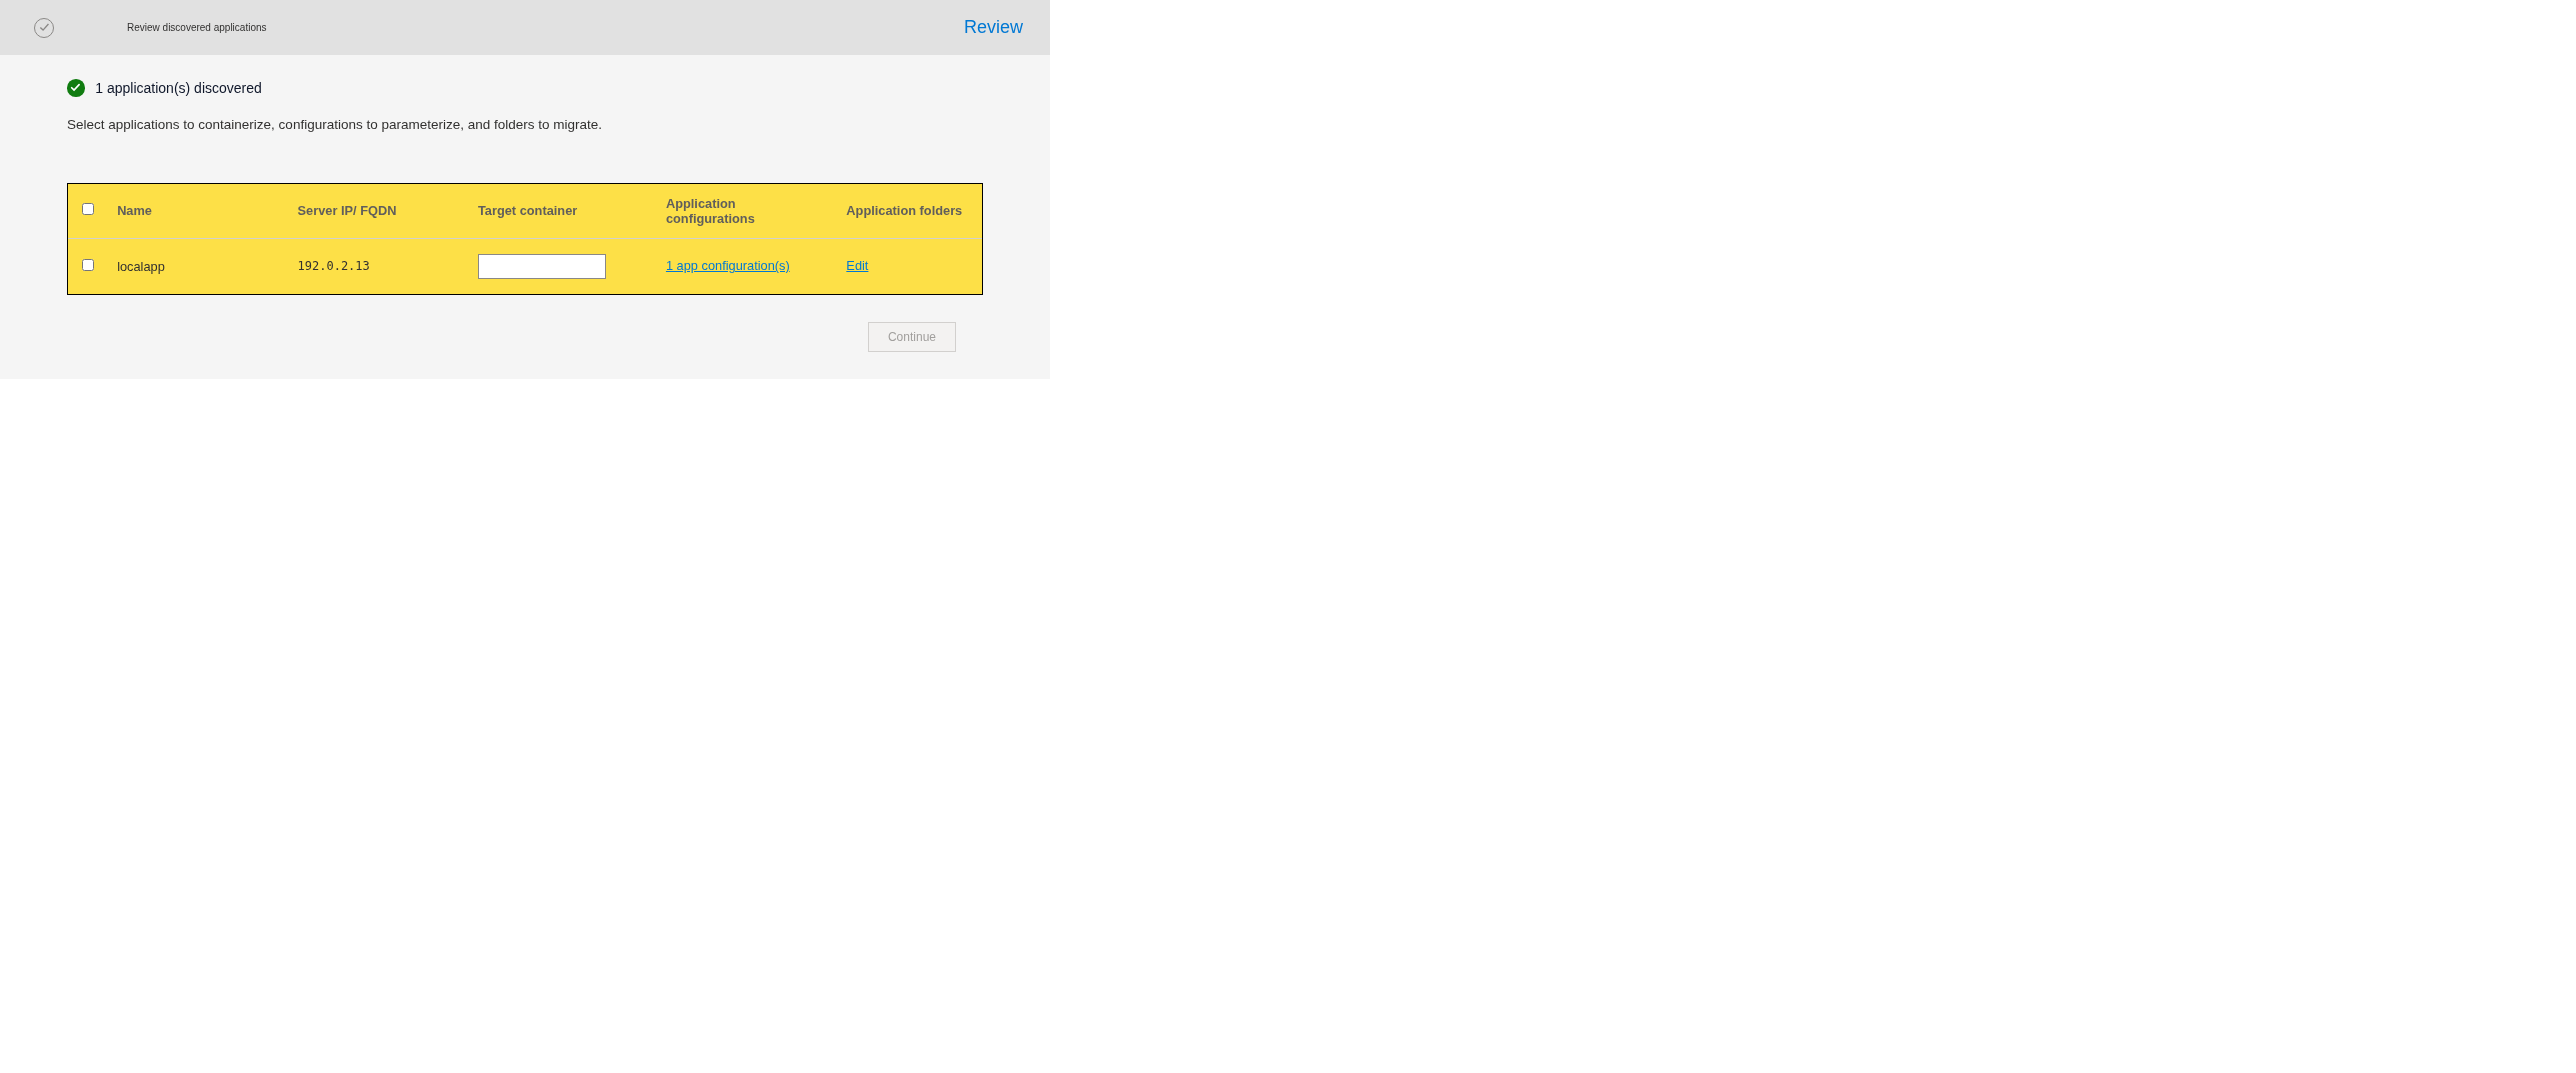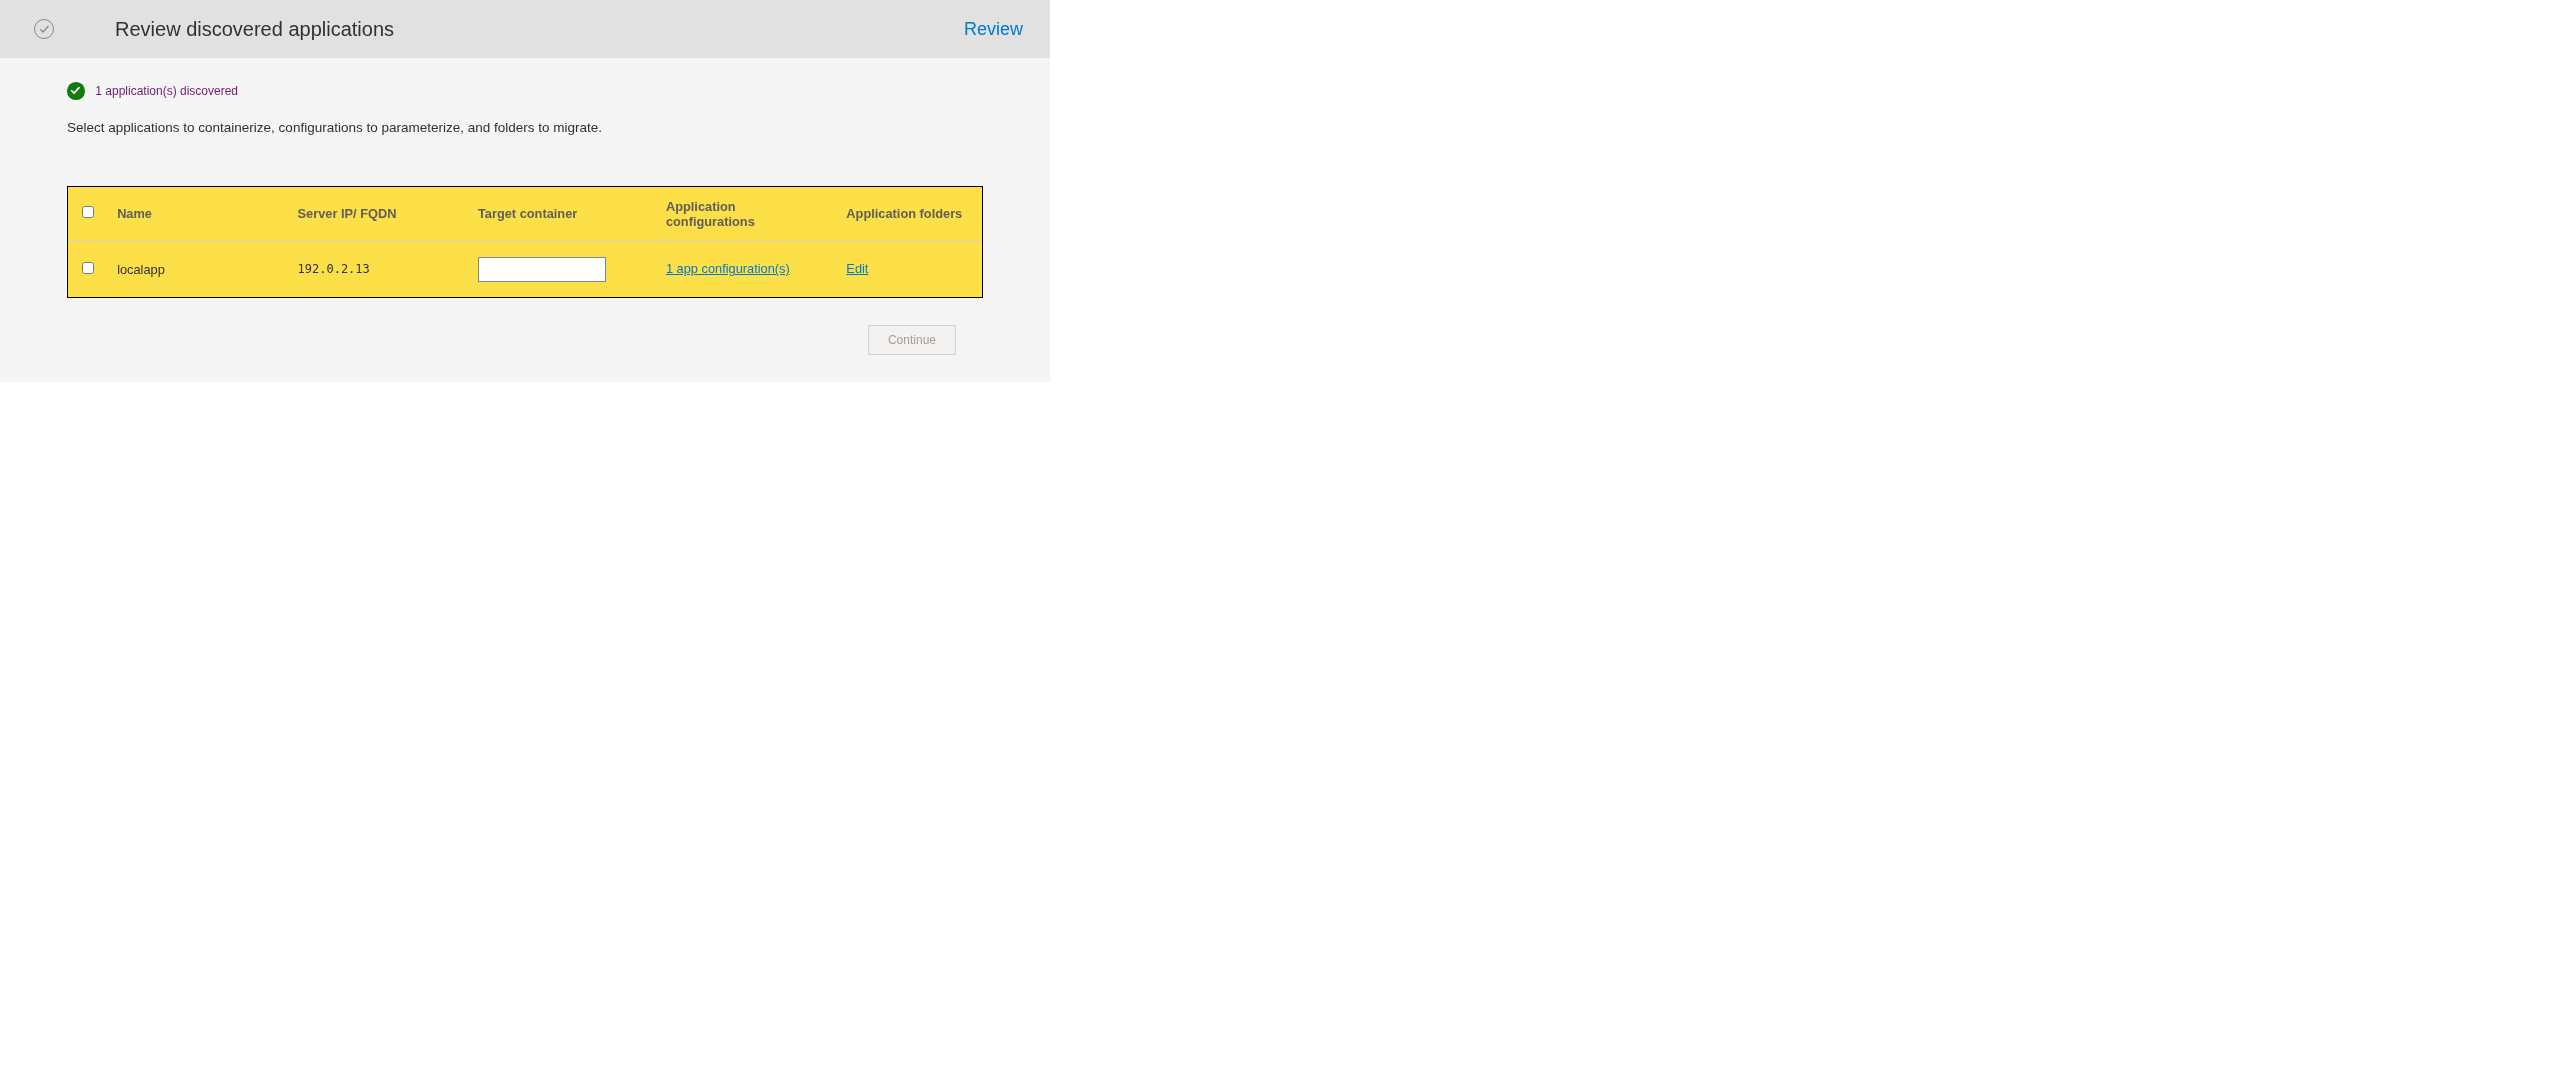--- a/index.html
+++ b/index.html
@@ -26,23 +26,24 @@
       height: 20px;
       border: 1.3px solid #8a8886;
       border-radius: 50%;
       display: flex;
       align-items: center;
       justify-content: center;
       margin-right: 61px;
     }
     .header-icon svg { width: 10.8px; height: 10.8px; }
     .header-title {
-      font-size: 20px;
+      font-size: 10px;
       color: #323130;
       font-weight: 400;
+      margin-left: 12px;
     }
     .header-link {
       position: absolute;
       right: 27px;
       color: #0078d4;
       font-size: 18px;
       cursor: pointer;
     }
     .content {
       padding: 24px 67px 0 67px;
@@ -57,22 +58,22 @@
       height: 17.5px;
       background: #107c10;
       border-radius: 50%;
       display: flex;
       align-items: center;
       justify-content: center;
       margin-right: 10.8px;
     }
     .status-icon svg { width: 10.8px; height: 10.8px; }
     .status-text {
-      font-size: 12px;
-      color: #701a75;
+      font-size: 14px;
+      color: #0f172a;
     }
     .instruction {
       font-size: 13.5px;
       color: #323130;
       margin-bottom: 51px;
     }
     .table-wrap {
       border: 1px solid #000;
       background: #fde047;
     }

